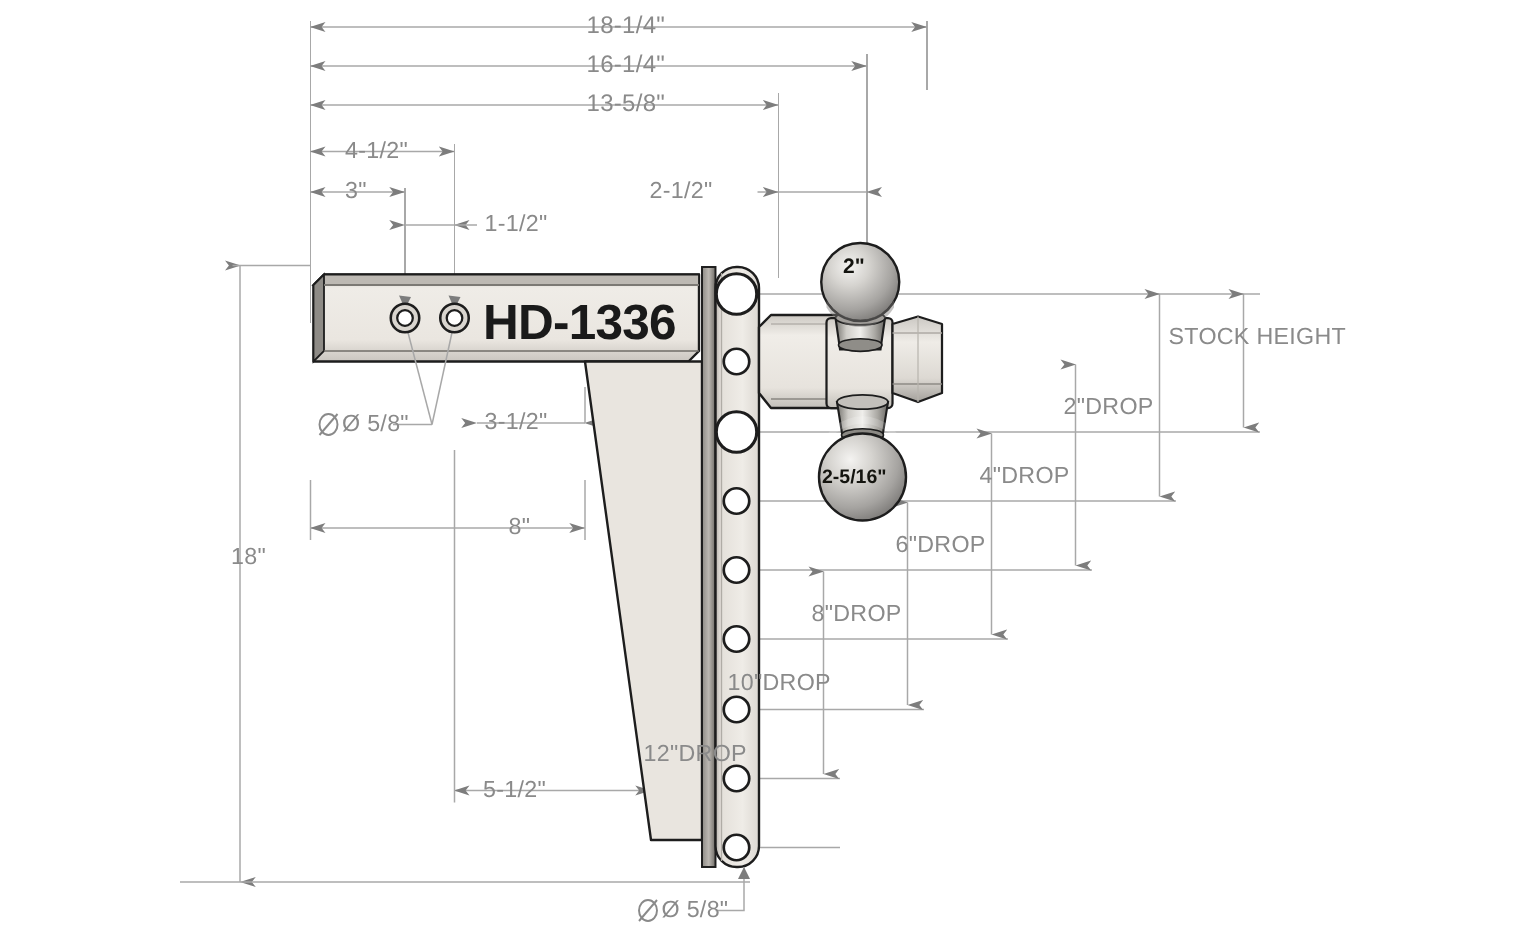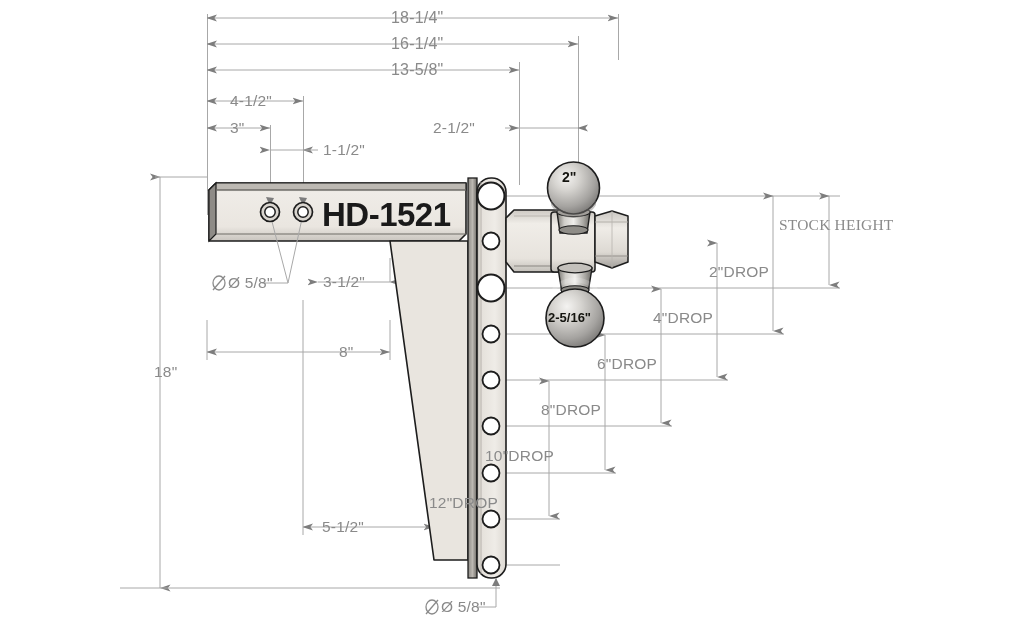--- a/index.html
+++ b/index.html
@@ -287,26 +287,26 @@
 
 <div class="dimtext" style="left:323px; top:274px;">3-1/2"</div>
 <div class="dimtext" style="left:339px; top:344px;">8"</div>
 <div class="dimtext" style="left:322px; top:519px;">5-1/2"</div>
 
 <div class="dimtext" style="left:154px; top:364px;">18"</div>
 
 <div class="dimtext" style="left:228px; top:275px;">Ø 5/8"</div>
 <div class="dimtext" style="left:441px; top:599px;">Ø 5/8"</div>
 
-<div class="dimtext" style="left:779px; top:217px;font-family:Liberation Serif, serif;">STOCK HEIGHT</div>
+<div class="dimtext" style="left:779px; top:217px;">STOCK HEIGHT</div>
 <div class="dimtext" style="left:709px; top:264px;">2"DROP</div>
 <div class="dimtext" style="left:653px; top:310px;">4"DROP</div>
 <div class="dimtext" style="left:597px; top:356px;">6"DROP</div>
 <div class="dimtext" style="left:541px; top:402px;">8"DROP</div>
 <div class="dimtext" style="left:485px; top:448px;">10"DROP</div>
 <div class="dimtext" style="left:429px; top:495px;">12"DROP</div>
 
-<div class="partlabel" style="left:322px; top:198px; font-size:33px; letter-spacing:-0.5px;">HD-1521</div>
+<div class="partlabel" style="left:322px; top:198px; font-size:33px; letter-spacing:-0.5px;">HD-1336</div>
 
 <div class="balltext" style="left:562px; top:170px; font-size:14px;">2"</div>
 <div class="balltext" style="left:548px; top:311px; font-size:13px;">2-5/16"</div>
 
 </div>
 
 </body></html>

